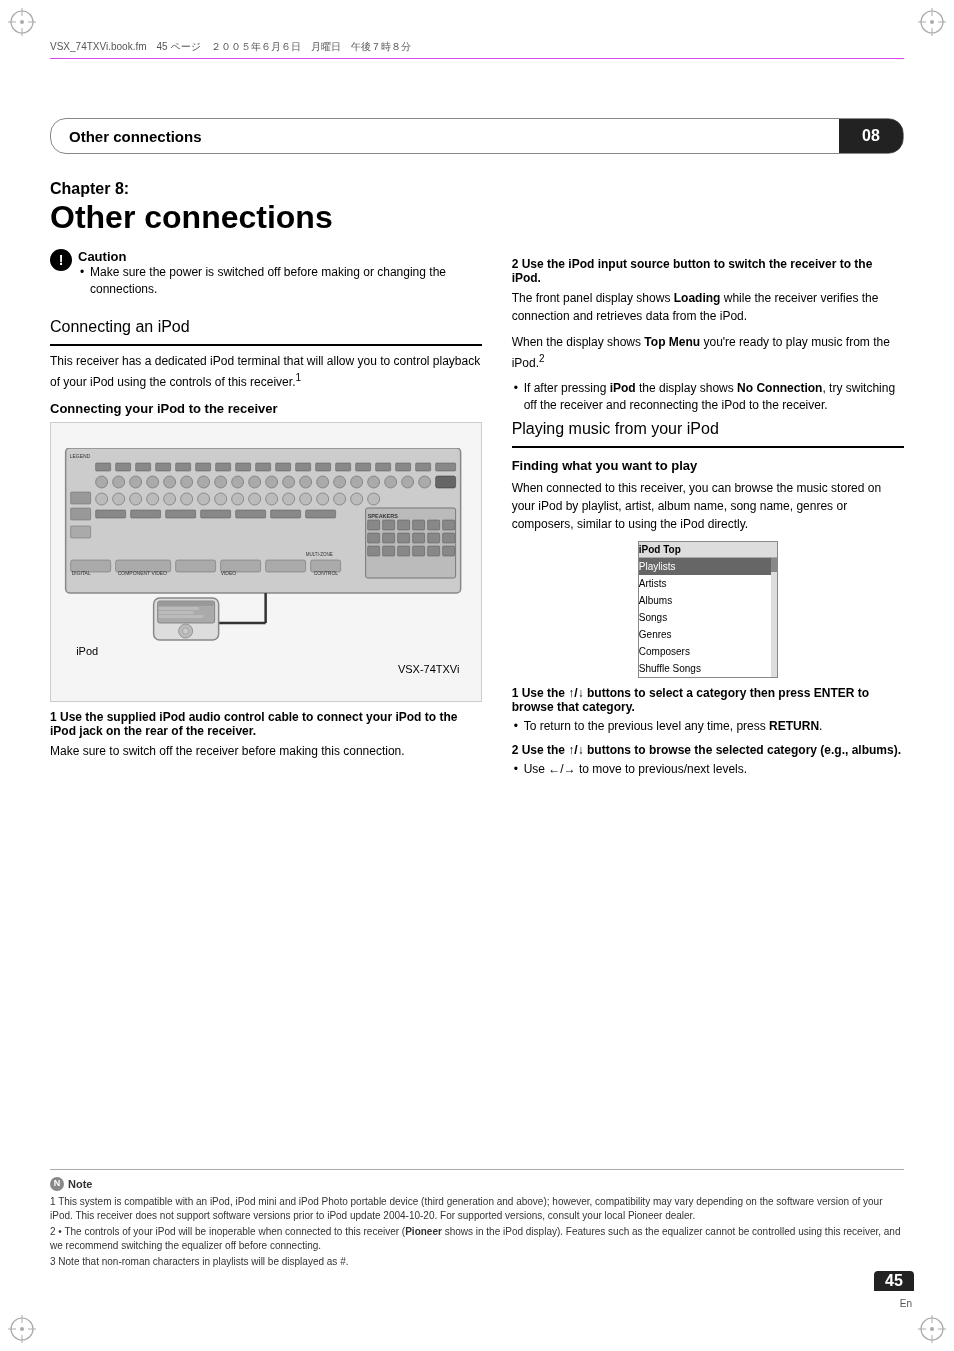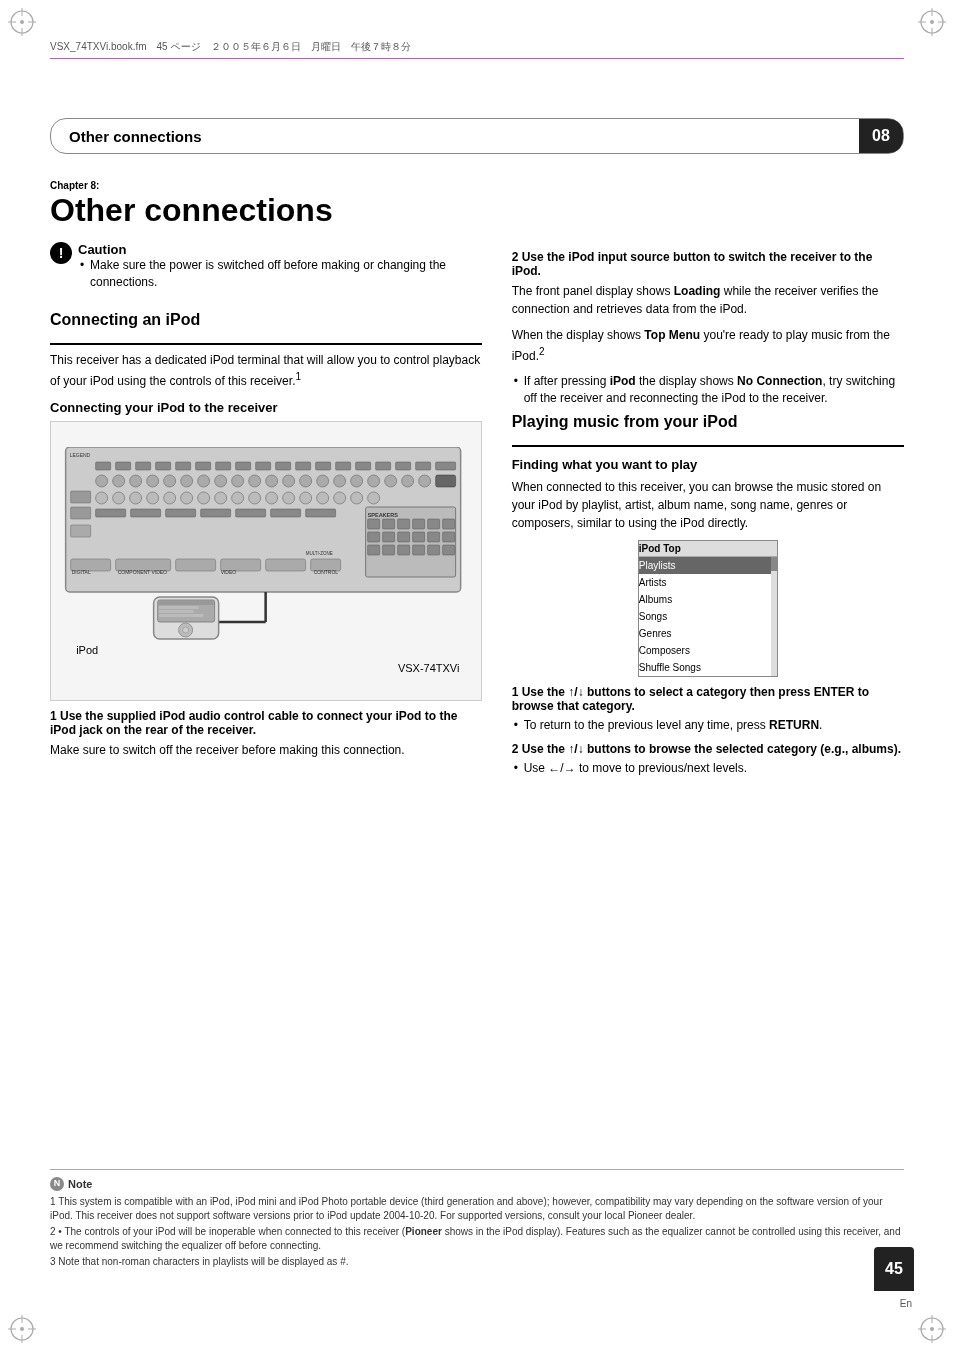--- a/index.html
+++ b/index.html
@@ -54,41 +54,41 @@
     .header-bar-title {
       font-size: 15px;
       font-weight: bold;
       flex: 1;
     }
     .chapter-badge {
       background: #222;
       color: #fff;
       font-size: 16px;
       font-weight: bold;
-      width: 44px;
+      width: 64px;
       height: 34px;
       display: flex;
       align-items: center;
       justify-content: center;
       margin-right: -18px;
       margin-top: 0;
       border-radius: 0 14px 14px 0;
     }
 
     
     .page-number-box {
       position: absolute;
       bottom: 60px;
       right: 40px;
       background: #222;
       color: #fff;
       font-size: 16px;
       font-weight: bold;
       width: 40px;
-      height: 44px;
+      height: 20px;
       display: flex;
       align-items: center;
       justify-content: center;
       border-radius: 4px 4px 0 0;
     }
     .en-label {
       position: absolute;
       bottom: 42px;
       right: 42px;
       font-size: 10px;
@@ -99,21 +99,21 @@
     .main-content {
       position: absolute;
       top: 170px;
       left: 50px;
       right: 50px;
       bottom: 80px;
     }
 
     
     .chapter-label {
-      font-size: 10px;
+      font-size: 16px;
       font-weight: bold;
       margin-bottom: 2px;
       margin-top: 10px;
     }
     .chapter-title {
       font-size: 32px;
       font-weight: bold;
       margin-bottom: 14px;
       line-height: 1.1;
     }
@@ -153,24 +153,24 @@
     }
     .caution-content {}
     .caution-title {
       font-size: 13px;
       font-weight: bold;
     }
 
     
     .section-heading {
       font-size: 16px;
-      font-weight: bold;
+      font-weight: normal;
       border-bottom: 2px solid #000;
       margin-bottom: 6px;
-      padding-bottom: 14px;
+      padding-bottom: 8px;
     }
     .subsection-heading {
       font-size: 13px;
       font-weight: bold;
       margin-bottom: 6px;
       margin-top: 10px;
     }
     .body-text {
       font-size: 12px;
       line-height: 1.5;

